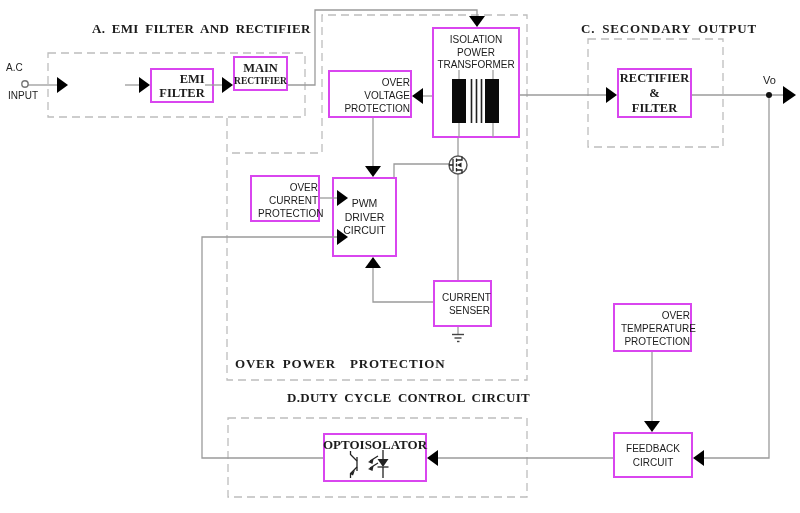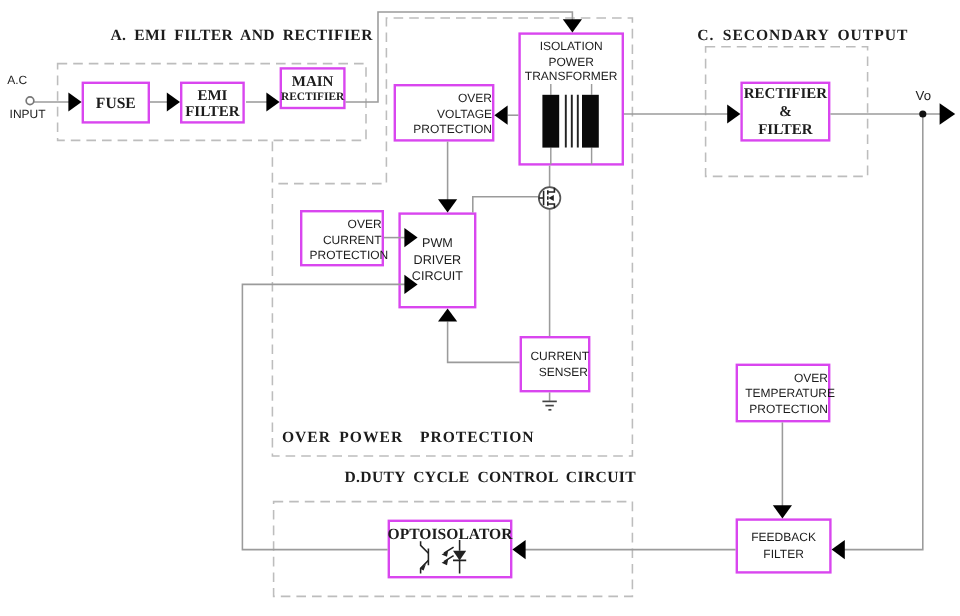--- a/index.html
+++ b/index.html
@@ -24,23 +24,22 @@
     color:#1c1c1c;letter-spacing:0.3px;word-spacing:3px;white-space:pre;
   }
   .term{position:absolute;font-family:"Liberation Sans",sans-serif;font-size:10px;color:#222;}
   .term.vo{font-size:11px;}
 </style>
 </head>
 <body>
 
 <div class="stage">
 
-  <div class="box serif" style="left:68px;top:68px;width:57px;height:35px;font-size:13px;">FUSE</div>
 
-  <div class="box serif" style="left:150px;top:68px;width:54px;height:35px;line-height:14px;">EMI
+  <div class="box serif" style="left:150px;top:68px;width:64px;height:35px;line-height:14px;text-align:right;">EMI
 FILTER</div>
 
   <div class="box serif" style="left:233px;top:56px;width:55px;height:35px;line-height:14px;">
     <span>MAIN</span>
     <span class="small-line">RECTIFIER</span>
   </div>
 
   <div class="box sans center" style="left:432px;top:27px;width:88px;height:111px;padding-top:5px;line-height:12.5px;">ISOLATION
 POWER
 TRANSFORMER</div>
@@ -62,21 +61,21 @@
 
   <div class="box serif" style="left:617px;top:68px;width:75px;height:50px;line-height:15px;">RECTIFIER
 &amp;
 FILTER</div>
 
   <div class="box sans" style="left:613px;top:303px;width:79px;height:49px;padding-left:6px;">OVER
 TEMPERATURE
 PROTECTION</div>
 
   <div class="box sans center" style="left:613px;top:432px;width:80px;height:46px;padding-top:8px;line-height:14px;">FEEDBACK
-FILTER</div>
+CIRCUIT</div>
 
   <div class="box serif top" style="left:323px;top:433px;width:104px;height:49px;font-size:13px;">OPTOISOLATOR</div>
 
   <div class="sec" style="left:92px;top:21px;">A. EMI FILTER AND RECTIFIER</div>
   <div class="sec" style="left:581px;top:21px;letter-spacing:0.8px;">C. SECONDARY OUTPUT</div>
   <div class="sec" style="left:235px;top:356px;letter-spacing:0.8px;">OVER POWER  PROTECTION</div>
   <div class="sec" style="left:287px;top:390px;">D.DUTY CYCLE CONTROL CIRCUIT</div>
 
   <div class="term" style="left:6px;top:62px;">A.C</div>
   <div class="term" style="left:8px;top:90px;">INPUT</div>

